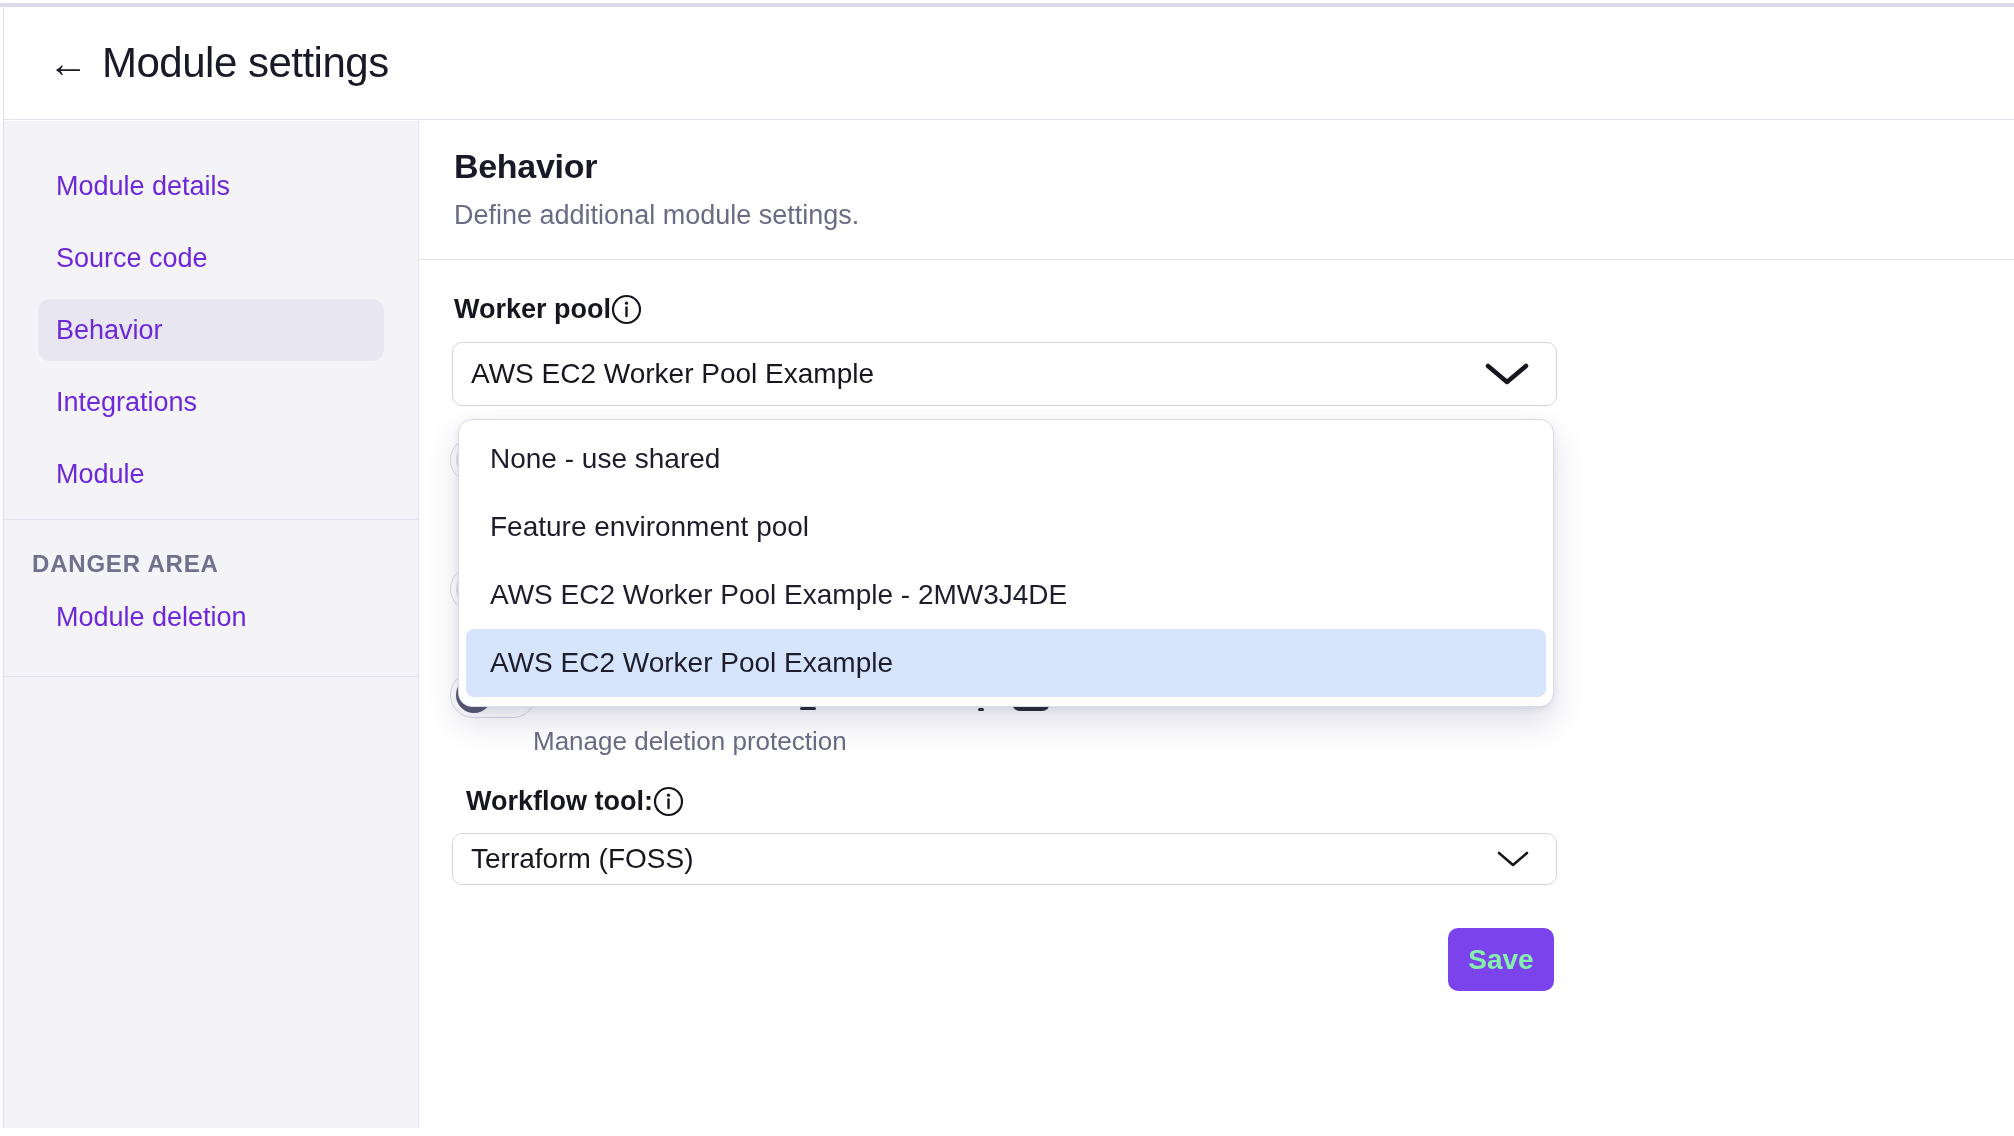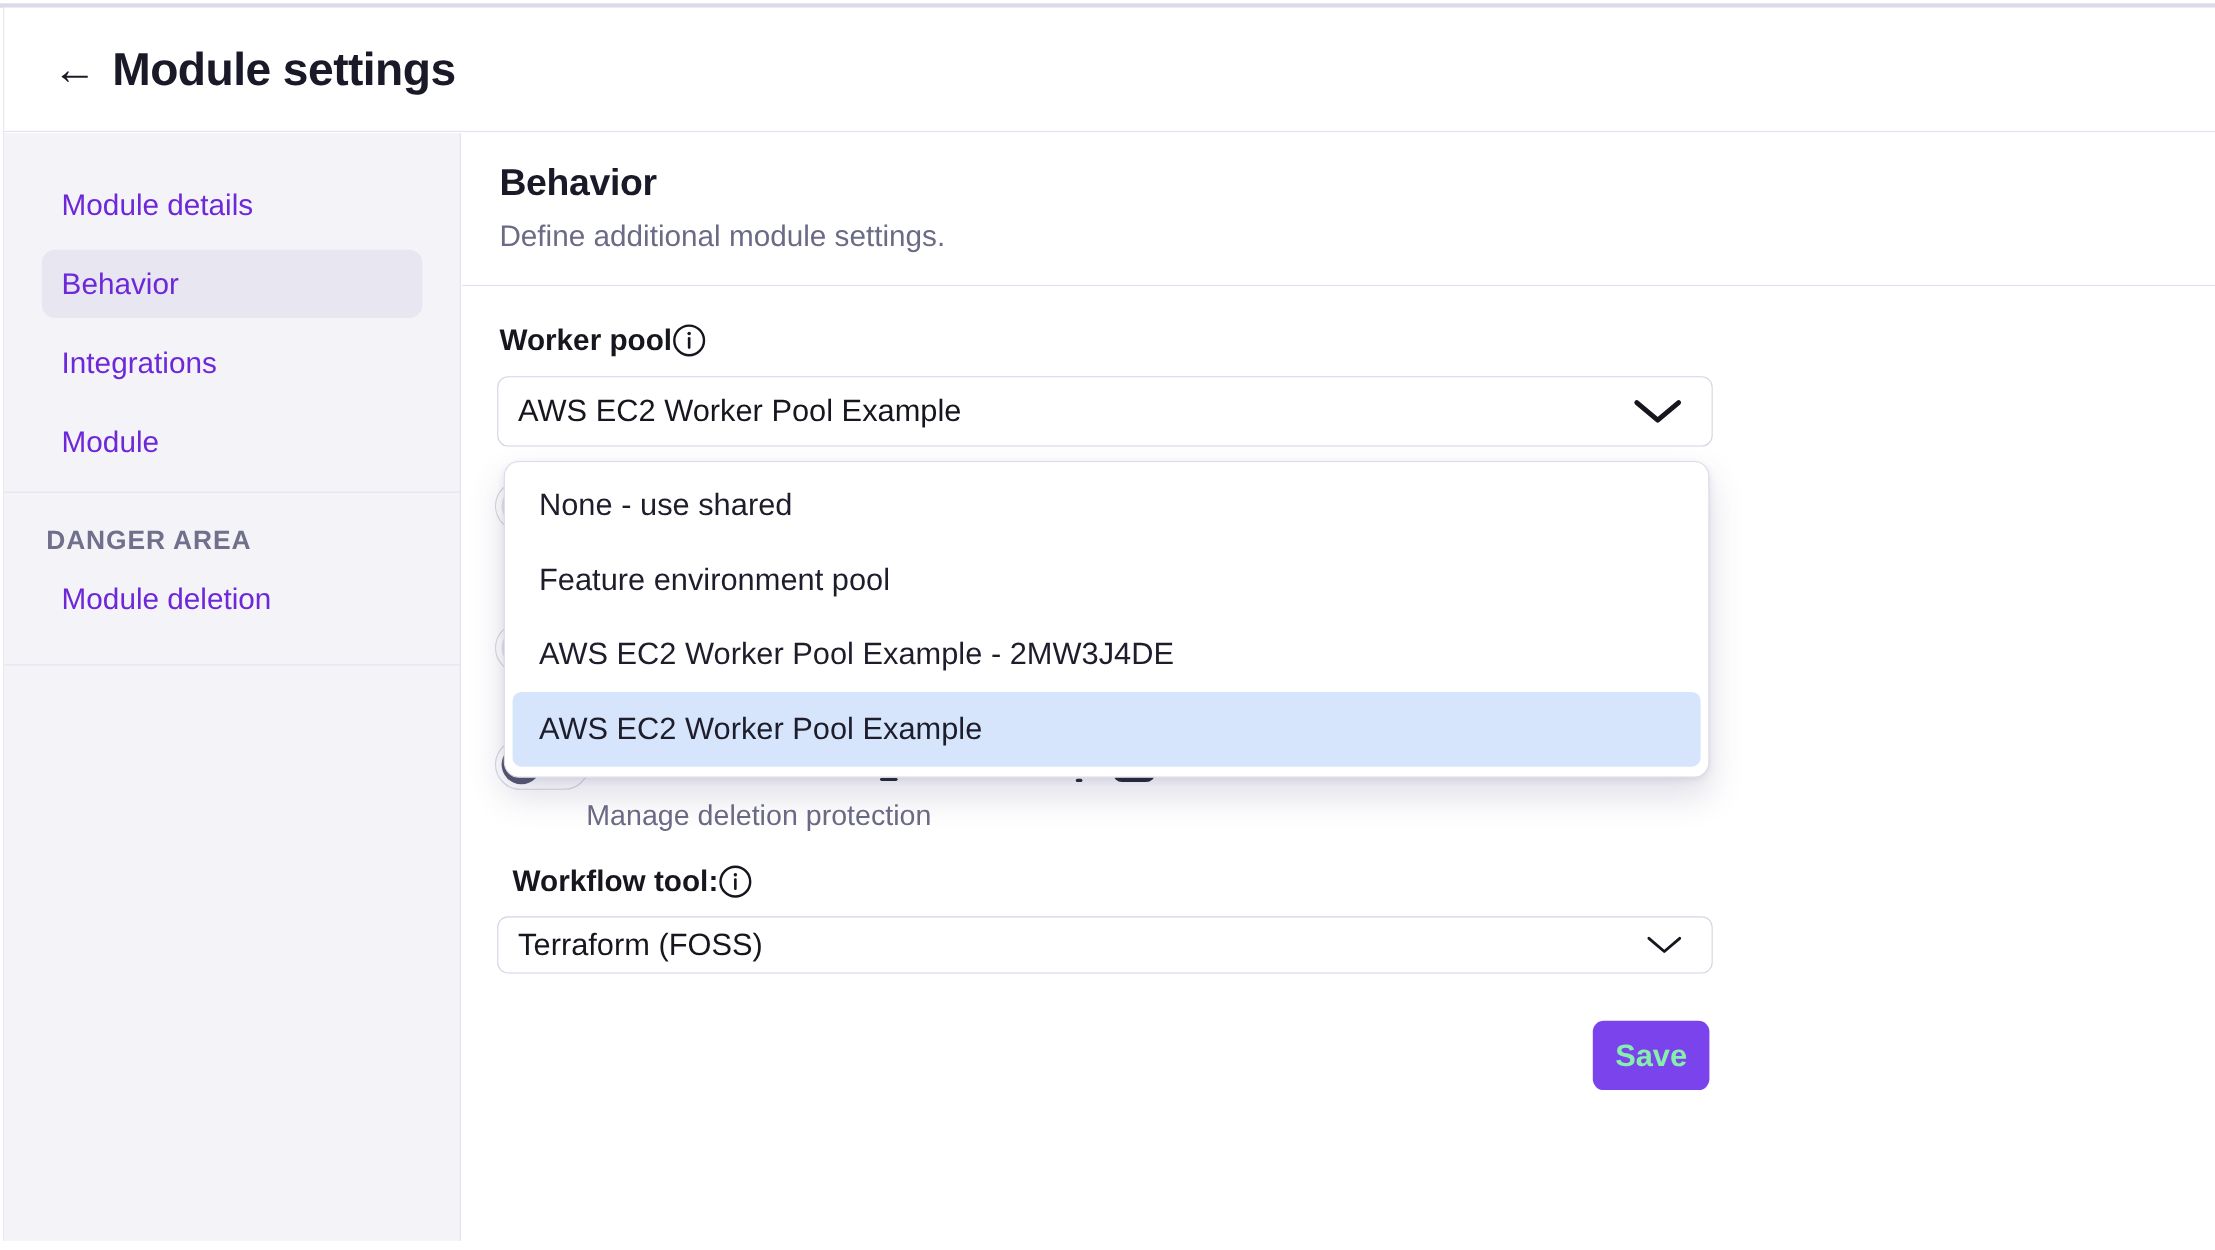--- a/index.html
+++ b/index.html
@@ -20,38 +20,38 @@
   .header {
     position: absolute; left: 4px; top: 7px; width: 2010px; height: 113px;
     background: #ffffff; border-bottom: 1px solid #e3e1ee;
     display: flex; align-items: center;
   }
   .back-btn {
     width: 44px; height: 44px; margin-left: 42px; border: none; background: transparent;
     font-size: 40px; line-height: 40px; color: #191927; cursor: pointer;
     display: flex; align-items: center; justify-content: center; font-family: inherit;
   }
-  .page-title { font-size: 42px; font-weight: bold; margin-left: 12px; letter-spacing: -0.5px; }
+  .page-title { font-size: 42px; font-weight: normal; margin-left: 12px; letter-spacing: -0.5px; }
 
   
   .sidebar {
     position: absolute; left: 4px; top: 121px; width: 415px; height: 1007px;
     background: #f4f3f8; border-right: 1px solid #e3e1ee;
   }
   .nav-section { padding-top: 24px; }
   .nav-item {
     height: 62px; margin: 10px 34px 10px 34px; border-radius: 12px;
     display: flex; align-items: center; padding-left: 18px;
     font-size: 27px; color: #6d28d9; cursor: pointer;
   }
   .nav-item.active { background: #e7e6f1; }
   .sb-divider { border: none; border-top: 1px solid #e3e1ee; margin: 14px 0 0 0; }
   .danger-section { padding-top: 30px; }
   .danger-heading {
-    margin: 0 0 8px 38px; font-size: 24px; font-weight: bold;
+    margin: 0 0 8px 28px; font-size: 24px; font-weight: bold;
     letter-spacing: 0.8px; color: #70708c;
   }
   .danger-section .nav-item { margin-top: 2px; }
   .danger-section + .sb-divider { margin-top: 28px; }
 
   
   .main { position: absolute; left: 420px; top: 121px; width: 1594px; height: 1007px; background: #fff; }
   .section-head { padding: 26px 0 0 34px; }
   .section-title { font-size: 34px; font-weight: bold; letter-spacing: -0.3px; }
   .section-subtitle { font-size: 27px; color: #6b6b86; margin-top: 14px; }
@@ -128,20 +128,23 @@
     <button class="back-btn">
       <span>←</span>
     </button>
     <div class="page-title">Module settings</div>
   </div>
 
   <div class="sidebar">
     <div class="nav-section">
       <div class="nav-item">
         <span>Module details</span>
+      </div>
+      <div class="nav-item">
+        <span>Source code</span>
       </div>
       <div class="nav-item active">
         <span>Behavior</span>
       </div>
       <div class="nav-item">
         <span>Integrations</span>
       </div>
       <div class="nav-item">
         <span>Module</span>
       </div>

